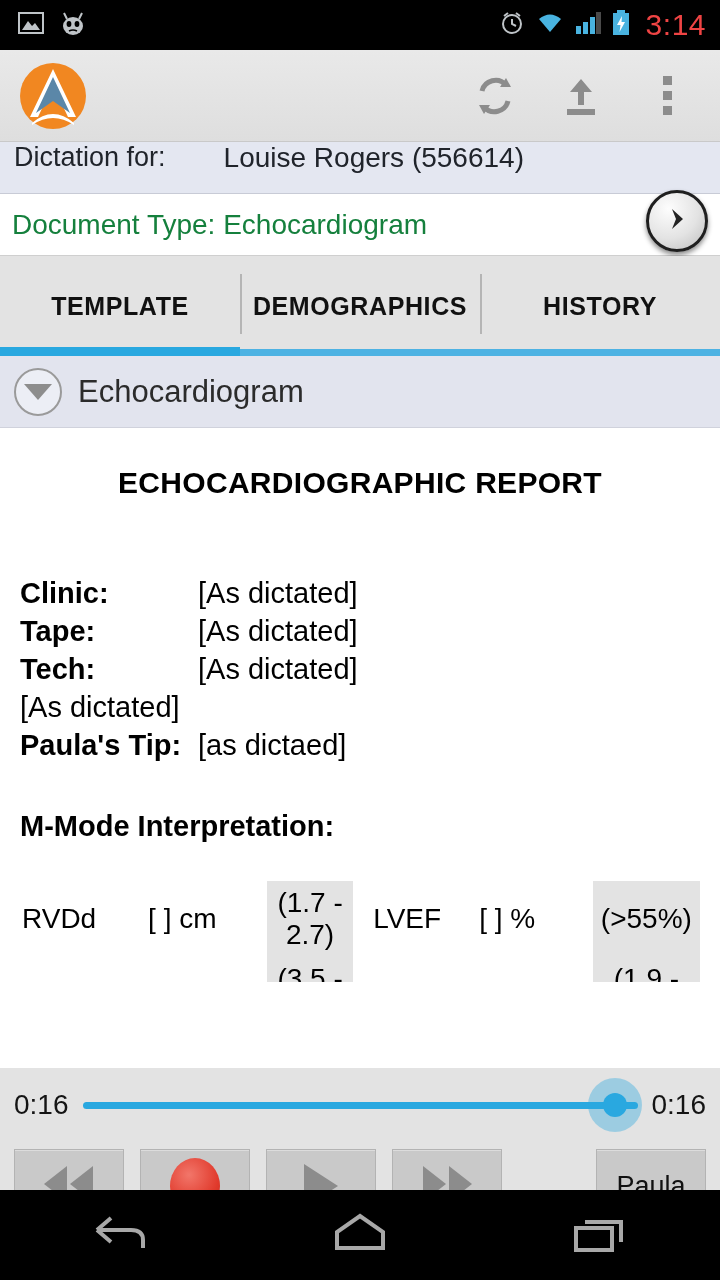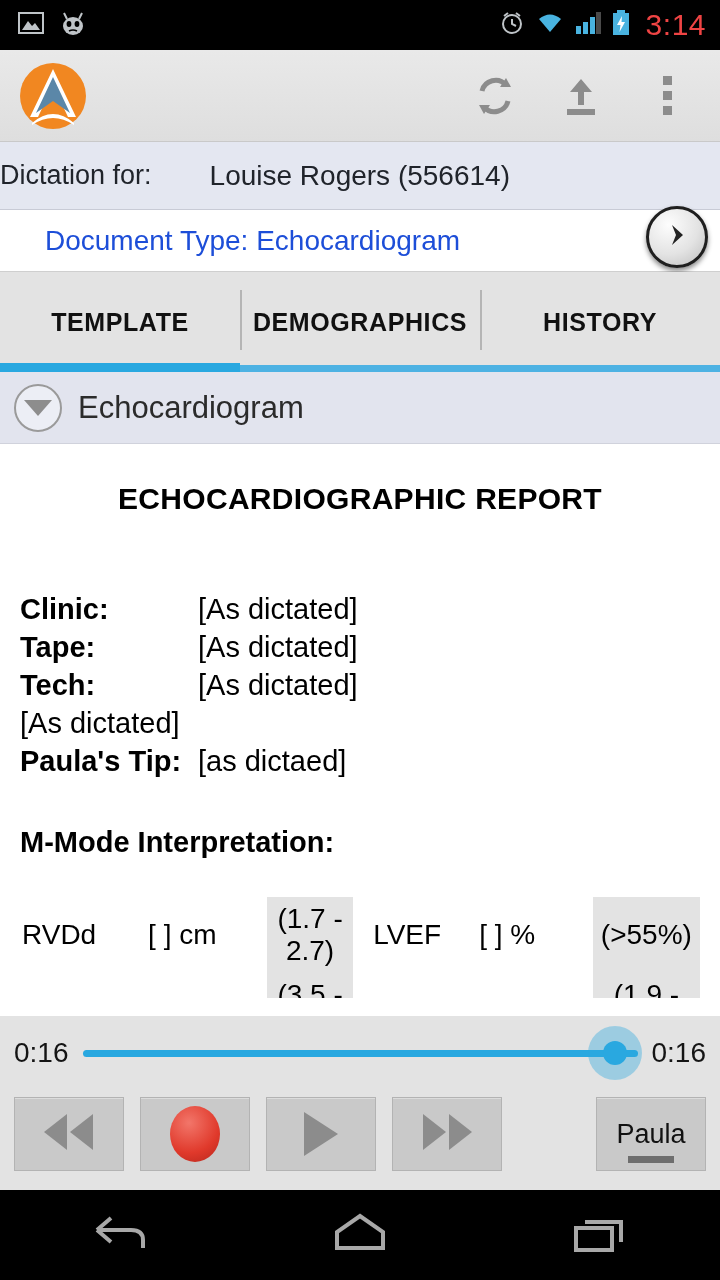--- a/index.html
+++ b/index.html
@@ -28,32 +28,32 @@
     background-image: linear-gradient(#e9e9e9, #dedede);
   }
   .logo { width:70px; height:70px; position:relative; }
   .ab-actions { margin-left:auto; display:flex; align-items:center; }
   .ab-btn { width:86px; height:86px; display:flex; align-items:center; justify-content:center; }
   .overflow { display:flex; flex-direction:column; gap:6px; align-items:center; }
   .overflow i { display:block; width:9px; height:9px; background:#8c8c8c; }
 
   
   .dictbar {
-    height: 68px; background:#e4e7f1; display:flex; align-items:center;
-    border-bottom:1px solid #c8cbd6; 
+    height: 52px; background:#e4e7f1; display:flex; align-items:flex-start;
+    border-bottom:1px solid #c8cbd6; padding-left:14px;
   }
   .dict-label { font-size:27px; color:#20242b; }
   .dict-value { font-size:28px; color:#20242b; margin-left:58px; }
 
   
   .doctype {
     height: 62px; background:#ffffff; display:flex; align-items:center;
     padding-left:12px; position:relative; border-bottom:1px solid #cfcfcf;
   }
-  .doctype-text { font-size:28px; color:#1d4ed8;margin-left:33px; }
+  .doctype-text { font-size:28px; color:#15803d; }
   .next-btn {
     position:absolute; right:12px; top:-4px;
     width:62px; height:62px; border-radius:50%;
     background: radial-gradient(circle at 35% 28%, #fdfdfd 0%, #e3e3e3 55%, #bdbdbd 100%);
     border:3px solid #1f1f1f;
     box-shadow: 0 3px 5px rgba(0,0,0,.45);
     display:flex; align-items:center; justify-content:center;
   }
 
   
@@ -92,21 +92,21 @@
   .field-key { font-weight:bold; min-width:178px; }
   .field-val { font-weight:normal; }
   .mmode-title { font-size:29px; font-weight:bold; margin-top:46px; color:#000; }
 
   .mtable { margin-top:38px; width:680px; border-collapse:collapse; table-layout:fixed; }
   .mtable td { font-size:28px; color:#000; vertical-align:middle; padding:6px 2px; }
   .c1 { width:120px; } .c2 { width:115px; } .c3 { width:82px; text-align:center; background:#e3e3e3; }
   .c4 { width:118px; padding-left:20px !important; } .c5 { width:110px; } .c6 { width:102px; text-align:center; background:#e3e3e3; }
 
   
-  .player { position:absolute; left:0; right:0; bottom:90px; height:174px; background:#e3e3e3; }
+  .player { position:absolute; left:0; right:0; bottom:90px; height:122px; background:#e3e3e3; }
   .seekrow { height:74px; display:flex; align-items:center; padding:0 14px; }
   .seek-time { font-size:28px; color:#141414; }
   .seek-wrap { flex:1; position:relative; height:40px; margin:0 14px; display:flex; align-items:center; }
   .seek-track { height:7px; background:#29a8e0; border-radius:4px; width:100%; }
   .seek-thumb {
     position:absolute; right:-4px; width:54px; height:54px; border-radius:50%;
     background:rgba(41,168,224,.38); display:flex; align-items:center; justify-content:center;
   }
   .seek-thumb i { width:24px; height:24px; border-radius:50%; background:#29a8e0; display:block; }
 

